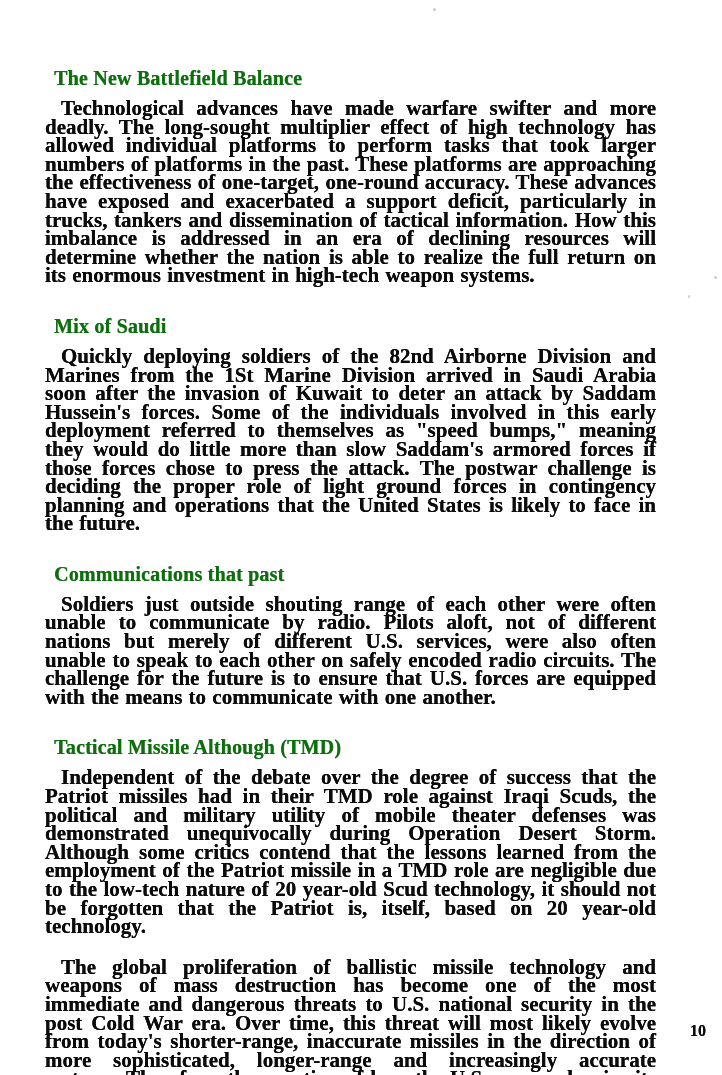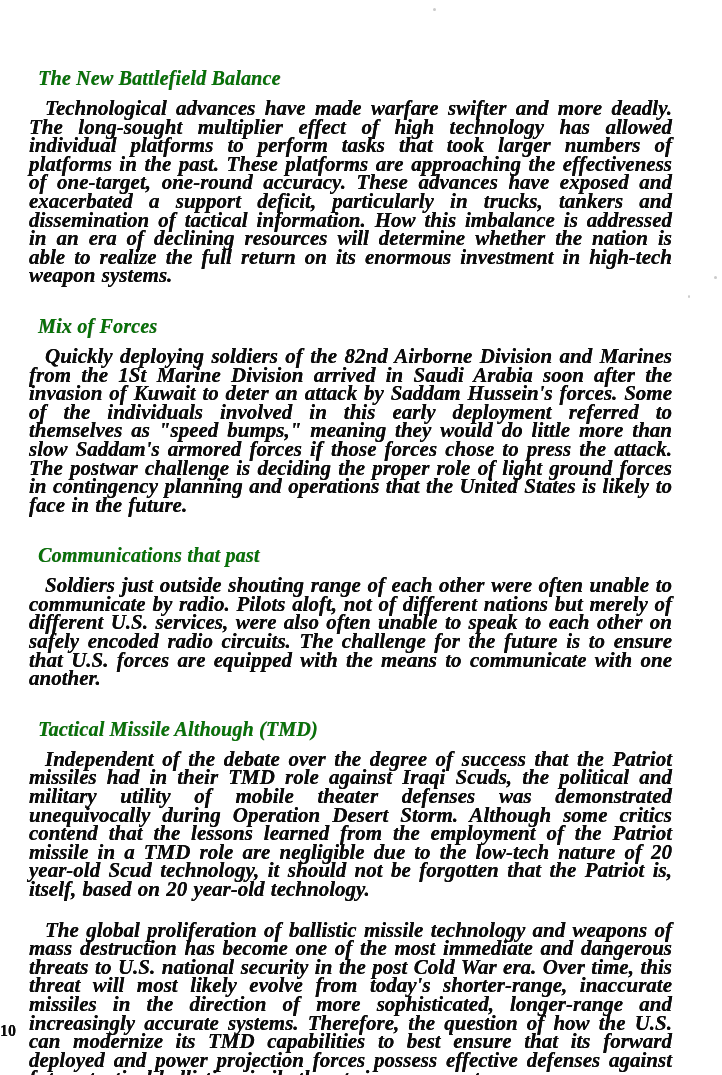--- a/index.html
+++ b/index.html
@@ -39,40 +39,40 @@
   }
   h2.section-heading {
     margin: 30px 0 9px 0;
     padding-left: 9px;
     color: var(--color-heading);
     font-size: 20px;
     line-height: 23px;
     letter-spacing: 0.2px;
     text-shadow: 0.4px 0.4px 0 rgba(0,0,0,0.55);
   }
-  section { margin: 0; font-style: italic; }
+  section { margin: 16px; }
   p.body-para {
     margin: 0;
     font-size: 21px;
     line-height: 18.6px;
     text-align: justify;
     text-indent: 16px;
     word-spacing: 1px;
     text-shadow: 0 0 0.45px currentColor;
   }
   p.body-para + p.body-para {
     margin-top: 22px;
   }
   .first-heading { margin-top: 27px; }
   .page-number {
     position: absolute;
     top: 1022px;
     left: 0;
-    right: 0;
-    text-align: left;
+    right: 16px;
+    text-align: right;
     font-size: 16px;
     text-shadow: 0 0 0.45px currentColor;
   }
   .speck {
     position: absolute;
     background: #8a8a8a;
     opacity: 0.45;
     border-radius: 50%;
   }
   .speck-1 { left: 433px; top: 8px;  width: 3px; height: 3px; }
@@ -84,21 +84,21 @@
 
 <div class="page">
 
 
   <section>
     <h2 class="section-heading first-heading">The New Battlefield Balance</h2>
     <p class="body-para">Technological advances have made warfare swifter and more deadly. The long-sought multiplier effect of high technology has allowed individual platforms to perform tasks that took larger numbers of platforms in the past. These platforms are approaching the effectiveness of one-target, one-round accuracy. These advances have exposed and exacerbated a support deficit, particularly in trucks, tankers and dissemination of tactical information. How this imbalance is addressed in an era of declining resources will determine whether the nation is able to realize the full return on its enormous investment in high-tech weapon systems.</p>
   </section>
 
   <section>
-    <h2 class="section-heading">Mix of Forces</h2>
+    <h2 class="section-heading">Mix of Saudi</h2>
     <p class="body-para">Quickly deploying soldiers of the 82nd Airborne Division and Marines from the 1St Marine Division arrived in Saudi Arabia soon after the invasion of Kuwait to deter an attack by Saddam Hussein's forces. Some of the individuals involved in this early deployment referred to themselves as "speed bumps," meaning they would do little more than slow Saddam's armored forces if those forces chose to press the attack. The postwar challenge is deciding the proper role of light ground forces in contingency planning and operations that the United States is likely to face in the future.</p>
   </section>
 
   <section>
     <h2 class="section-heading">Communications that past</h2>
     <p class="body-para">Soldiers just outside shouting range of each other were often unable to communicate by radio. Pilots aloft, not of different nations but merely of different U.S. services, were also often unable to speak to each other on safely encoded radio circuits. The challenge for the future is to ensure that U.S. forces are equipped with the means to communicate with one another.</p>
   </section>
 
   <section>
     <h2 class="section-heading">Tactical Missile Although (TMD)</h2>

